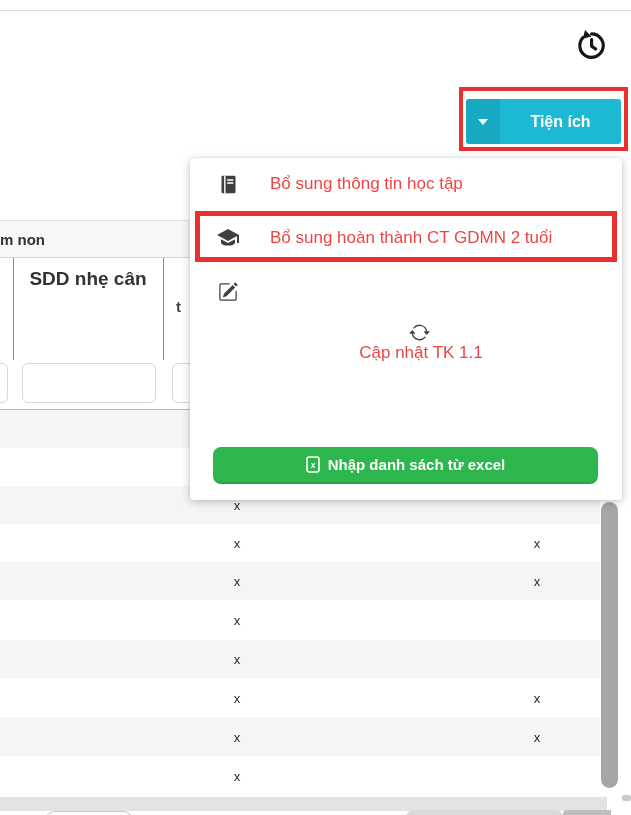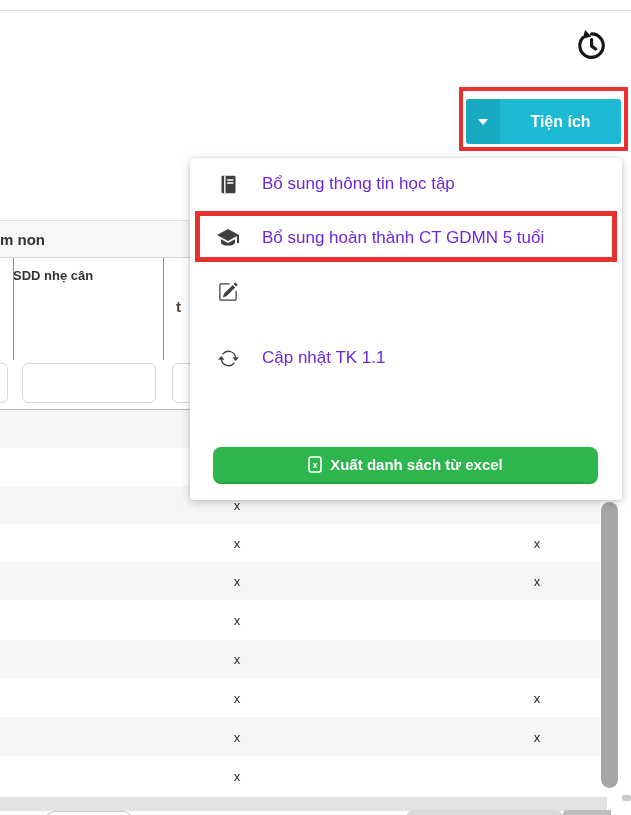--- a/index.html
+++ b/index.html
@@ -43,22 +43,22 @@
   
   .group-header {
     left: 0; top: 220px; width: 600px; height: 38px; background: #f7f7f7;
     border-top: 1px solid #e0e0e0; border-bottom: 1px solid #d4d4d4;
     display: flex; align-items: center;
     font-weight: bold; font-size: 15px; color: #333;
   }
   .col-header-row { left: 0; top: 258px; width: 600px; height: 102px; background: #fff; }
   .col-divider { top: 258px; width: 1px; height: 152px; background: #8f8f8f; }
   .col-head-text {
-    left: 13px; top: 268px; width: 150px; 
-    font-weight: bold; font-size: 13px; color: #333;
+    left: 13px; top: 268px; width: 150px; text-align: center;
+    font-weight: bold; font-size: 19px; color: #333;
   }
   .next-col-partial {
     left: 176px; top: 298px; font-weight: bold; font-size: 15px; color: #4a4038;
   }
   .filter-row { left: 0; top: 360px; width: 600px; height: 50px; background: #fff; border-bottom: 1px solid #bbbbbb; }
   .filter-input {
     position: absolute; top: 3px; height: 40px;
     border: 1px solid #d8d8d8; border-radius: 6px; background: #fff;
     outline: none; padding: 0 8px; font-size: 13px;
   }
@@ -94,21 +94,21 @@
     left: 190px; top: 158px; width: 432px; height: 342px;
     background: #ffffff; border-radius: 4px;
     box-shadow: 0 2px 10px rgba(0,0,0,0.22), 0 0 2px rgba(0,0,0,0.12);
     z-index: 20;
   }
   .menu-item {
     position: absolute; left: 0; width: 432px; height: 44px;
     display: flex; align-items: center; cursor: pointer;
   }
   .menu-item .mi-icon { width: 24px; margin-left: 26px; display: flex; justify-content: center; }
-  .menu-item .mi-label { margin-left: 22px; font-size: 17px; color: #6d28d9; }
+  .menu-item .mi-label { margin-left: 30px; font-size: 17px; color: #ef4444; }
   .red-box-item {
     left: 195px; top: 211px; width: 422px; height: 51px;
     border: 5px solid #e8312e; z-index: 40; pointer-events: none;
   }
   .import-btn {
     position: absolute; left: 23px; top: 289px; width: 385px; height: 37px;
     background: #2cb64d; border: none; border-bottom: 2px solid #28a343;
     border-radius: 8px; color: #fff; font-weight: bold; font-size: 15px;
     display: flex; align-items: center; justify-content: center; gap: 8px; cursor: pointer;
     font-family: "Liberation Sans", "DejaVu Sans", sans-serif;
@@ -218,47 +218,47 @@
     <span class="mi-label">Bổ sung thông tin học tập</span>
   </div>
 
   <div class="menu-item" style="top:58px;">
     <span class="mi-icon">
       <svg width="24" height="24" viewBox="0 0 24 24" fill="#3f3f3f">
         <path d="M12 3 1 9l11 6 9-4.91V17h2V9L12 3z"></path>
         <path d="M5 13.18v3.5C5 18.25 8.13 19.6 12 19.6s7-1.35 7-2.92v-3.5L12 17l-7-3.82z"></path>
       </svg>
     </span>
-    <span class="mi-label">Bổ sung hoàn thành CT GDMN 5 tuổi</span>
+    <span class="mi-label">Bổ sung hoàn thành CT GDMN 2 tuổi</span>
   </div>
 
   <div class="menu-item" style="top:112px;">
     <span class="mi-icon">
       <svg width="20" height="20" viewBox="0 0 16 16" fill="#3f3f3f">
         <path d="M15.502 1.94a.5.5 0 0 1 0 .706L14.459 3.69l-2-2L13.502.646a.5.5 0 0 1 .707 0l1.293 1.293zm-1.75 2.456-2-2L4.939 9.21a.5.5 0 0 0-.121.196l-.805 2.414a.25.25 0 0 0 .316.316l2.414-.805a.5.5 0 0 0 .196-.12l6.813-6.814z"></path>
         <path fill-rule="evenodd" d="M1 13.5A1.5 1.5 0 0 0 2.5 15h11a1.5 1.5 0 0 0 1.5-1.5v-6a.5.5 0 0 0-1 0v6a.5.5 0 0 1-.5.5h-11a.5.5 0 0 1-.5-.5v-11a.5.5 0 0 1 .5-.5H9a.5.5 0 0 0 0-1H2.5A1.5 1.5 0 0 0 1 2.5v11z"></path>
       </svg>
     </span>
   </div>
 
-  <div class="menu-item" style="top:178px;">
+  <div class="menu-item" style="top:164px;flex-direction:column;">
     <span class="mi-icon">
       <svg width="21" height="21" viewBox="0 0 16 16" fill="#3f3f3f">
         <path d="M11.534 7h3.932a.25.25 0 0 1 .192.41l-1.966 2.36a.25.25 0 0 1-.384 0l-1.966-2.36a.25.25 0 0 1 .192-.41zm-11 2h3.932a.25.25 0 0 0 .192-.41L2.692 6.23a.25.25 0 0 0-.384 0L.342 8.59A.25.25 0 0 0 .534 9z"></path>
         <path fill-rule="evenodd" d="M8 3c-1.552 0-2.94.707-3.857 1.818a.5.5 0 1 1-.771-.636A6.002 6.002 0 0 1 13.917 7H12.9A5.002 5.002 0 0 0 8 3zM3.1 9a5.002 5.002 0 0 0 8.757 2.182.5.5 0 1 1 .771.636A6.002 6.002 0 0 1 2.083 9H3.1z"></path>
       </svg>
     </span>
     <span class="mi-label">Cập nhật TK 1.1</span>
   </div>
 
 
   <button class="import-btn">
     <span>
       <svg width="14" height="17" viewBox="0 0 14 17">
         <rect x="1" y="1" width="12" height="15" rx="2.2" fill="none" stroke="#ffffff" stroke-width="1.6"></rect>
         <text x="7" y="12" text-anchor="middle" font-size="8.5" font-weight="bold" fill="#ffffff" font-family="Liberation Sans, sans-serif">x</text>
       </svg>
     </span>
-    <span>Xuất danh sách từ excel</span>
+    <span>Nhập danh sách từ excel</span>
   </button>
 </div>
 
 <div class="abs red-box-item"></div>
 
 </body></html>

